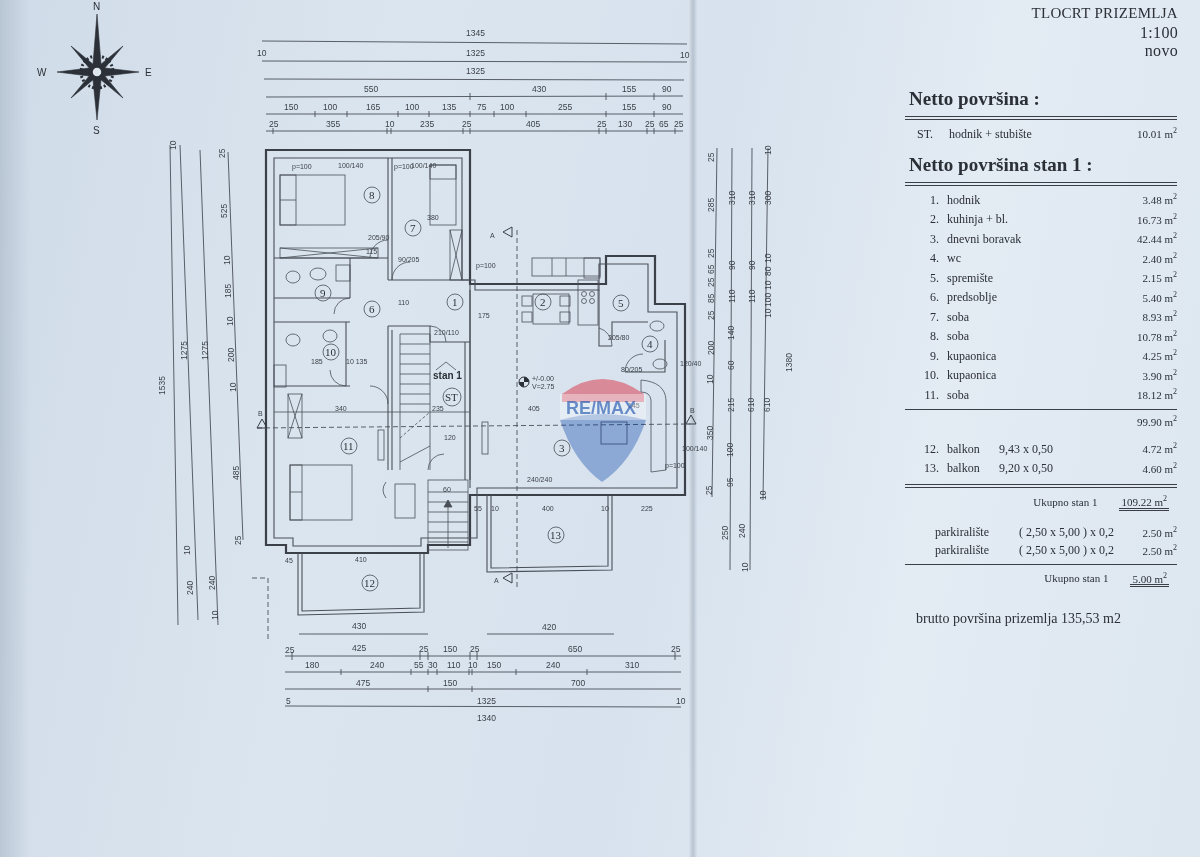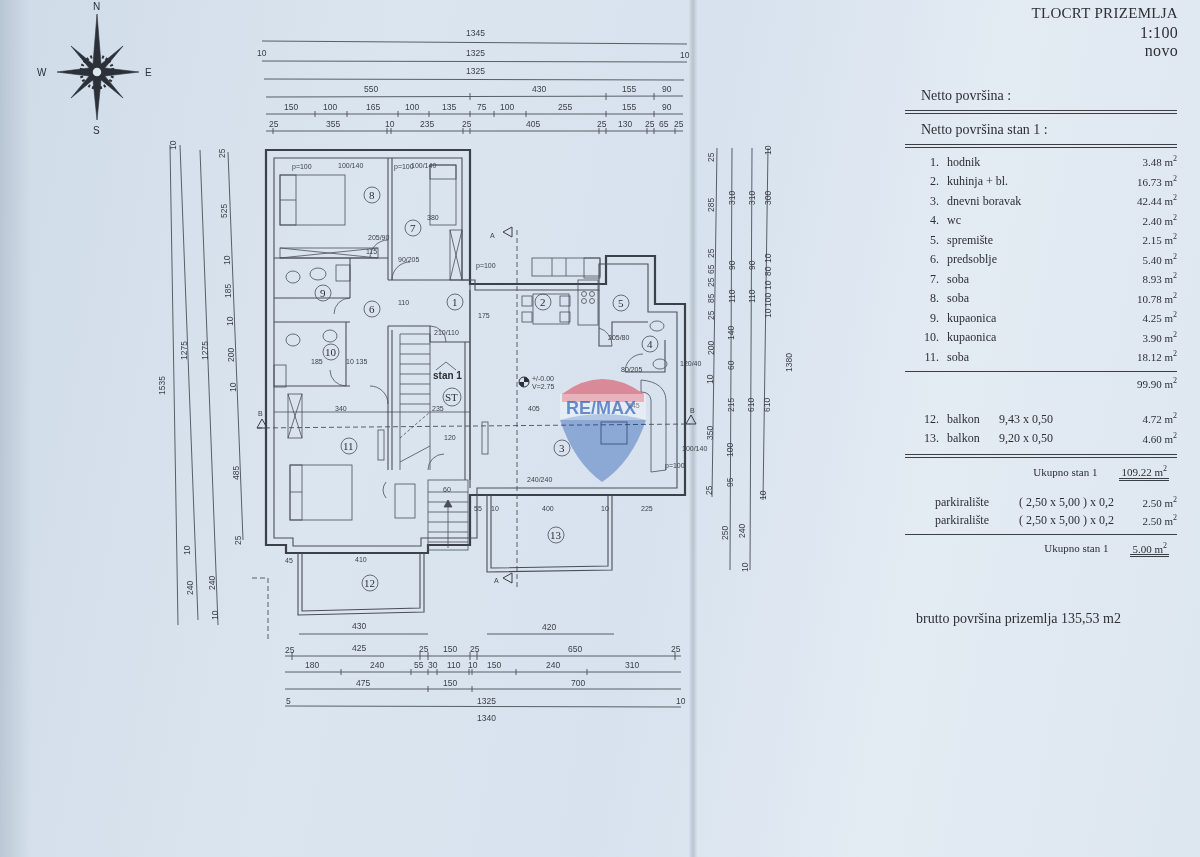--- a/index.html
+++ b/index.html
@@ -19,21 +19,21 @@
   .wall2{fill:none;stroke:#4a4f57;stroke-width:1.1;}
   .thin{fill:none;stroke:#4a4f57;stroke-width:0.8;}
   .dline{stroke:#4a4f57;stroke-width:0.9;}
   .dash{stroke:#4a4f57;stroke-width:0.9;stroke-dasharray:5 3;fill:none;}
 
   
   .title{position:absolute;right:22px;top:5px;text-align:right;font-size:15px;letter-spacing:0.3px;}
   .title .scale,.title .note{display:block;font-size:16px;}
   .title .scale{margin-top:2px;}
   .tbl{position:absolute;left:905px;top:88px;width:272px;font-size:12px;}
-  .tbl .hdr{margin-left:16px;font-size:14px;}
+  .tbl .hdr{margin-left:4px;font-size:19px;font-weight:bold;}
   .tbl .dbl{border-top:1px solid #3a3f46;border-bottom:1px solid #3a3f46;height:2px;margin:6px 0 6px 0;}
   .row{display:flex;align-items:baseline;height:19.5px;}
   .row .no{width:34px;text-align:right;padding-right:8px;}
   .row .nm{flex:1;}
   .row .dims{width:90px;}
   .row .val{width:72px;text-align:right;font-size:11px;}
   sup{font-size:8px;}
   .st-row{display:flex;margin-left:12px;font-size:12px;height:20px;align-items:baseline;}
   .st-row .nm{flex:1;}
   .st-row .val{font-size:11px;}
@@ -535,20 +535,25 @@
 
 <div class="title">
   <span>TLOCRT PRIZEMLJA</span>
   <span class="scale">1:100</span>
   <span class="note">novo</span>
 </div>
 
 <div class="tbl">
   <div class="hdr">Netto površina :</div>
   <div class="dbl"></div>
+  <div class="st-row">
+    <span style="width:32px">ST.</span>
+    <span class="nm">hodnik + stubište</span>
+    <span class="val"><span>10.01 m</span><sup>2</sup></span>
+  </div>
   <div class="hdr" style="margin-top:8px">Netto površina stan 1 :</div>
   <div class="dbl"></div>
 
   <div id="rooms-list">
     <div class="row">
         <span class="no">1.</span>
         <span class="nm">hodnik</span>
         <span class="val"><span>3.48 m</span><sup>2</sup></span>
       </div>
     <div class="row">
@@ -598,21 +603,21 @@
       </div>
     <div class="row">
         <span class="no">11.</span>
         <span class="nm">soba</span>
         <span class="val"><span>18.12 m</span><sup>2</sup></span>
       </div>
   </div>
   <div style="border-top:1px solid #3a3f46;margin-top:2px"></div>
   <div class="sum"><span>99.90 m</span><sup>2</sup></div>
 
-  <div style="margin-top:22px">
+  <div style="margin-top:14px">
     <div class="row">
         <span class="no">12.</span>
         <span class="nm" style="flex:0 0 52px">balkon</span>
         <span class="dims">9,43 x 0,50</span>
         <span class="val" style="flex:1"><span>4.72 m</span><sup>2</sup></span>
       </div>
     <div class="row">
         <span class="no">13.</span>
         <span class="nm" style="flex:0 0 52px">balkon</span>
         <span class="dims">9,20 x 0,50</span>

